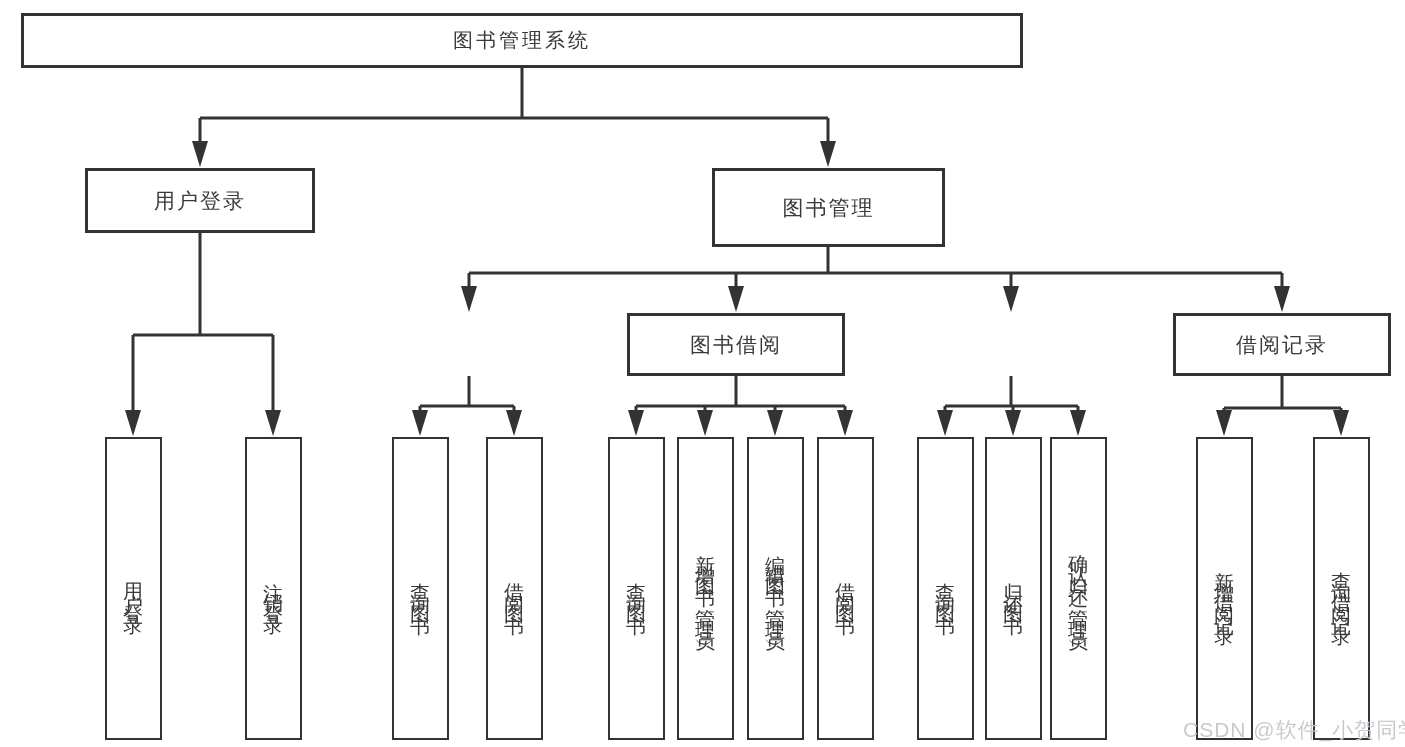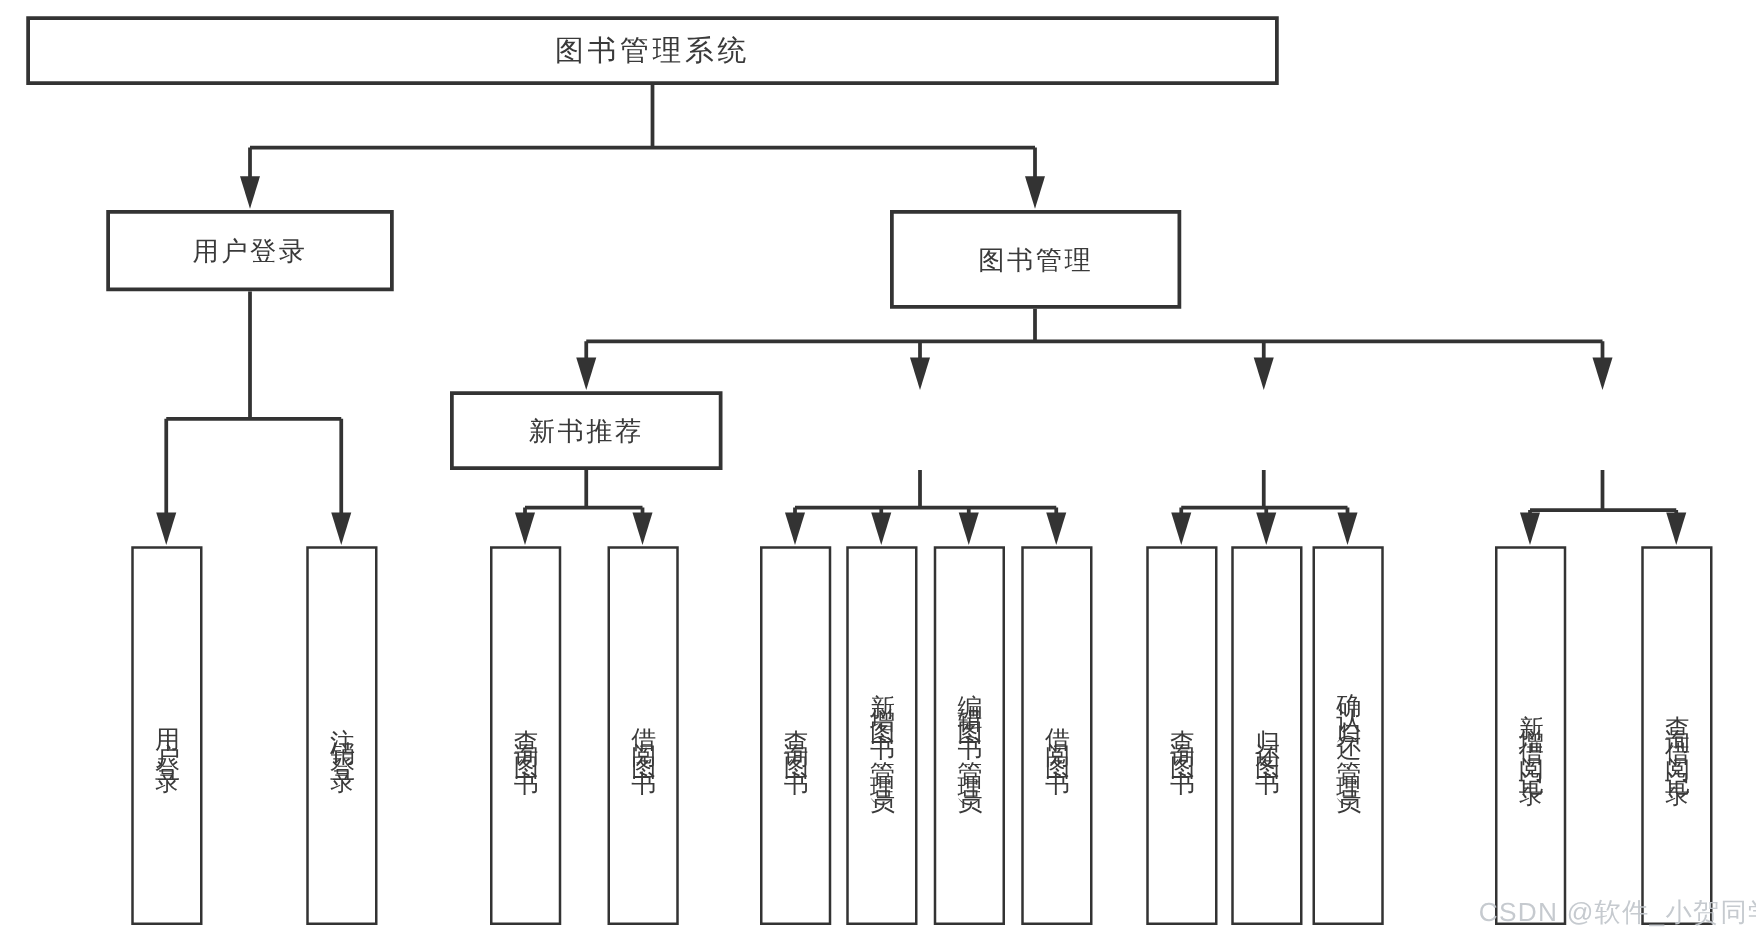--- a/index.html
+++ b/index.html
@@ -10,21 +10,21 @@
     font-family:"Liberation Sans",sans-serif;
     overflow:hidden;
   }
   .connectors{position:absolute;left:0;top:0;width:1405px;height:747px;}
   .node{
     position:absolute;box-sizing:border-box;
     border:3px solid #333333;background:#ffffff;
     display:flex;align-items:center;justify-content:center;
     color:#3a3a3a;
   }
-  .root-node{font-size:23px;letter-spacing:3px;text-align:right;}
+  .root-node{font-size:20px;letter-spacing:3px;text-align:right;}
   .h-node{font-size:21px;letter-spacing:2px;}
   .v-node{border-width:2.5px;}
   .v-node .v-text{
     writing-mode:vertical-rl;
     text-orientation:mixed;
     font-size:20px;
     letter-spacing:11px;
     line-height:1.1;
     white-space:nowrap;
   }
@@ -77,22 +77,25 @@
     <span>图书管理系统</span>
   </div>
 
   <div class="node h-node" style="left:85px;top:168px;width:230px;height:65px;">
     <span>用户登录</span>
   </div>
   <div class="node h-node" style="left:712px;top:168px;width:233px;height:79px;">
     <span>图书管理</span>
   </div>
 
-  <div class="node h-node" style="left:360px;top:313px;width:218px;height:63px;">
-    <span>新书推荐</span>
+  <div class="node h-node" style="left:627px;top:313px;width:218px;height:63px;">
+    <span>图书借阅</span>
+  </div>
+  <div class="node h-node" style="left:1173px;top:313px;width:218px;height:63px;">
+    <span>借阅记录</span>
   </div>
 
   <div class="node v-node" style="left:105px;top:437px;width:57px;height:303px;">
     <span class="v-text">用户登录</span>
   </div>
   <div class="node v-node" style="left:245px;top:437px;width:57px;height:303px;">
     <span class="v-text">注销登录</span>
   </div>
   <div class="node v-node" style="left:392px;top:437px;width:57px;height:303px;">
     <span class="v-text">查询图书</span>

